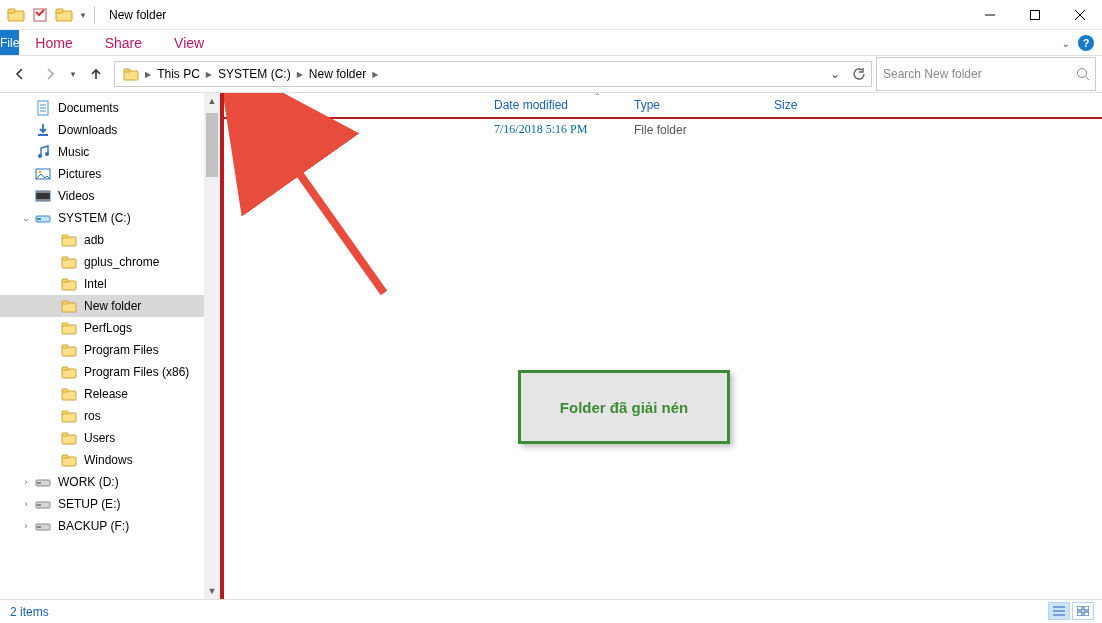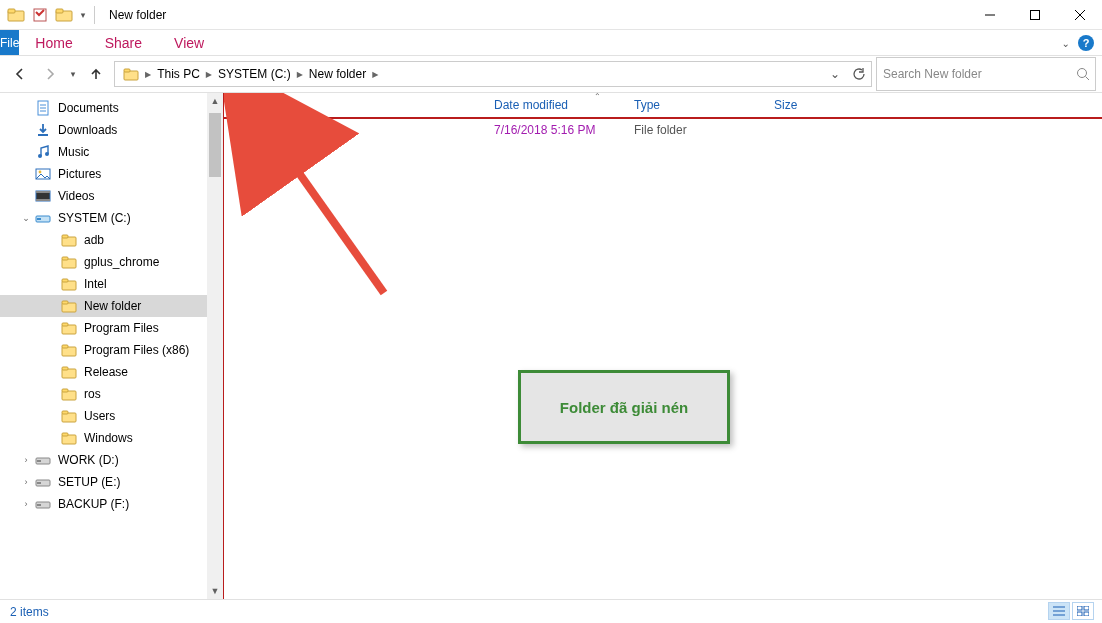--- a/index.html
+++ b/index.html
@@ -28,21 +28,21 @@
 .addr .crumb { padding: 0 4px; display: flex; align-items: center; gap: 2px; }
 .addr .sep { color: #666; font-size: 8px; padding: 0 2px; }
 .addr-icons { position: absolute; right: 0; top: 0; bottom: 0; display: flex; align-items: center; }
 .addr-icons > div { width: 24px; height: 24px; display: flex; align-items: center; justify-content: center; color: #555; font-size: 12px; }
 .searchbox { width: 220px; height: 34px; border: 1px solid #ccc; display: flex; align-items: center; padding: 0 6px; font-size: 12px; color: #777; gap: 6px; }
 .searchbox input { border: none; outline: none; font-size: 12px; width: 100%; }
 .searchbox input::placeholder { color: #888; }
 
 
 .split { display: flex; height: calc(623px - 30px - 26px - 36px - 24px); border-top: 1px solid #e1e1e1; }
-.tree { width: 224px; border-right: 1px solid #b91c1c; overflow: hidden; position: relative; }
+.tree { width: 224px; border-right: 4px solid #b91c1c; overflow: hidden; position: relative; }
 .tree-inner { padding-top: 4px; }
 .tree-item { height: 22px; display: flex; align-items: center; font-size: 12px; color: #000; padding-left: 6px; gap: 2px; white-space: nowrap; }
 .tree-item.indent1 { padding-left: 20px; }
 .tree-item.indent2 { padding-left: 46px; }
 .tree-item.selected { background: #d8d8d8; }
 .tree-caret { width: 12px; display: inline-flex; justify-content: center; font-size: 9px; color: #666; }
 .tree-icon { width: 18px; height: 18px; display: inline-flex; align-items: center; justify-content: center; margin-right: 4px; }
 .tree-scrollbar { position: absolute; right: 0; top: 0; bottom: 0; width: 16px; background: #f0f0f0; }
 .tree-scrollbar .thumb { position: absolute; left: 2px; right: 2px; top: 20px; height: 64px; background: #c2c2c2; }
 .tree-scrollbar .arr { position: absolute; left: 0; right: 0; height: 16px; display:flex; align-items:center; justify-content:center; color:#606060; font-size:9px; }
@@ -53,21 +53,21 @@
 .list-header { height: 26px; display: flex; align-items: center; border-bottom: 2px solid #b91c1c; font-size: 12px; color: #1a5fb4; }
 .col { padding: 0 10px; display: flex; align-items: center; height: 100%; border-right: 1px solid transparent; }
 .col.name { width: 260px; padding-left: 34px; }
 .col.date { width: 140px; }
 .col.type { width: 140px; }
 .col.size { width: 80px; }
 .sorter-top { position:absolute; left:370px; top:-1px; font-size:8px; color:#666; }
 
 .list-rows .row { height: 21px; display: flex; align-items: center; font-size: 12px; color: #000; }
 .row .cname { width: 260px; padding-left: 12px; display: flex; align-items: center; gap: 6px; }
-.row .cdate { width: 140px; padding-left: 10px; color: #a21caf; }
+.row .cdate { width: 140px; padding-left: 10px; color: #0369a1; font-family: Liberation Serif, serif; }
 .row .ctype { width: 140px; padding-left: 10px; color: #555; }
 .row .csize { width: 80px; padding-right: 10px; text-align: right; color: #555; }
 .row.selected { outline: 1px solid #99c9ef; background: #eaf3fb; }
 
 
 .status { height: 24px; border-top: 1px solid #e1e1e1; display: flex; align-items: center; font-size: 12px; color: #1a5fb4; padding: 0 10px; position: relative; }
 .status-views { position: absolute; right: 8px; top: 2px; display: flex; gap: 2px; }
 .view-btn { width: 22px; height: 18px; border: 1px solid #b5d3ef; display: flex; align-items: center; justify-content: center; }
 .view-btn.active { background: #cce4f7; }
 
@@ -295,20 +295,30 @@
           <span>New folder</span>
         </div>
         <div class="tree-item indent2">
           <span class="tree-caret"></span>
           <span class="tree-icon">
             <svg width="16" height="16">
               <rect x="1" y="5" width="14" height="9" rx="1" fill="#ffe089" stroke="#caa33f"></rect>
               <rect x="1" y="3" width="6" height="3" rx="1" fill="#ffd96b" stroke="#caa33f"></rect>
             </svg>
           </span>
+          <span>PerfLogs</span>
+        </div>
+        <div class="tree-item indent2">
+          <span class="tree-caret"></span>
+          <span class="tree-icon">
+            <svg width="16" height="16">
+              <rect x="1" y="5" width="14" height="9" rx="1" fill="#ffe089" stroke="#caa33f"></rect>
+              <rect x="1" y="3" width="6" height="3" rx="1" fill="#ffd96b" stroke="#caa33f"></rect>
+            </svg>
+          </span>
           <span>Program Files</span>
         </div>
         <div class="tree-item indent2">
           <span class="tree-caret"></span>
           <span class="tree-icon">
             <svg width="16" height="16">
               <rect x="1" y="5" width="14" height="9" rx="1" fill="#ffe089" stroke="#caa33f"></rect>
               <rect x="1" y="3" width="6" height="3" rx="1" fill="#ffd96b" stroke="#caa33f"></rect>
             </svg>
           </span>

